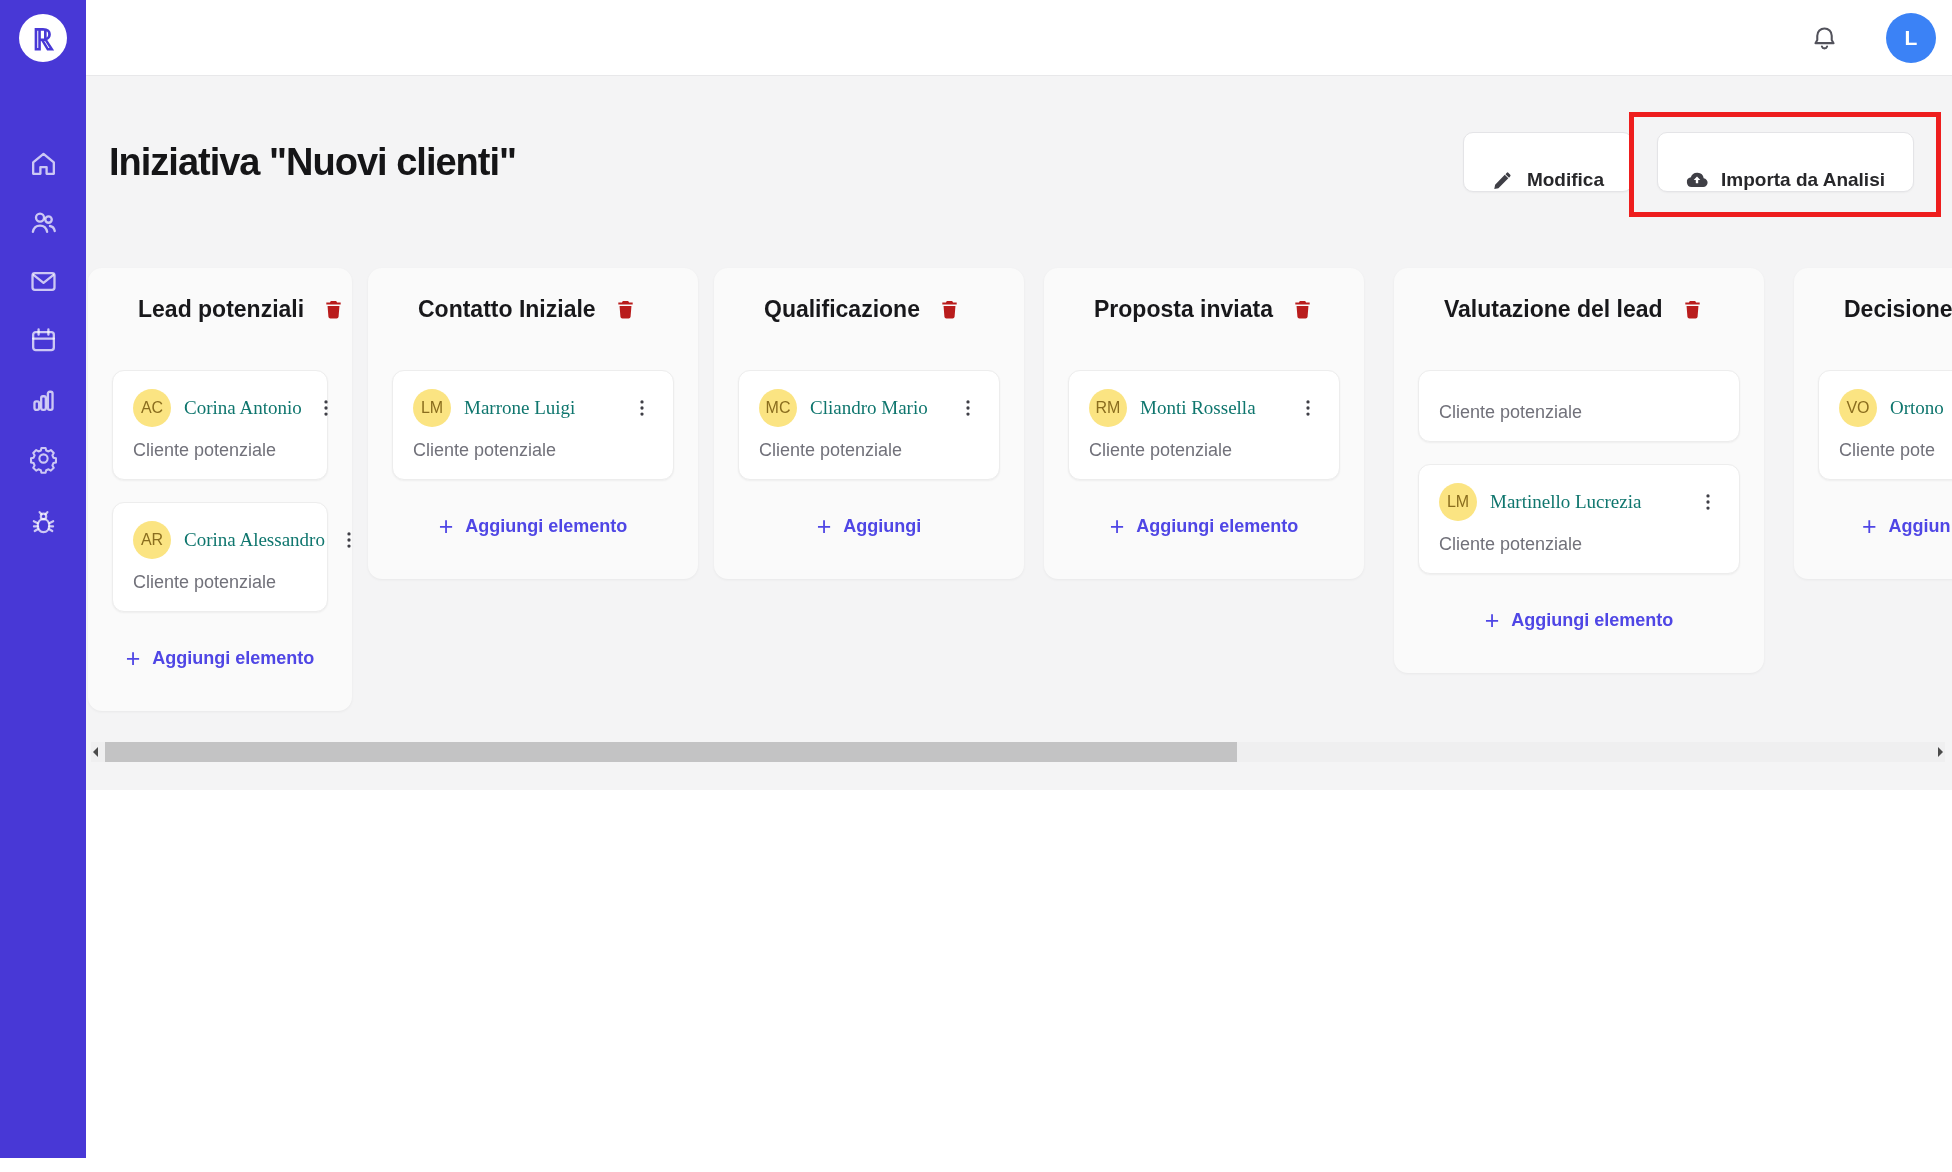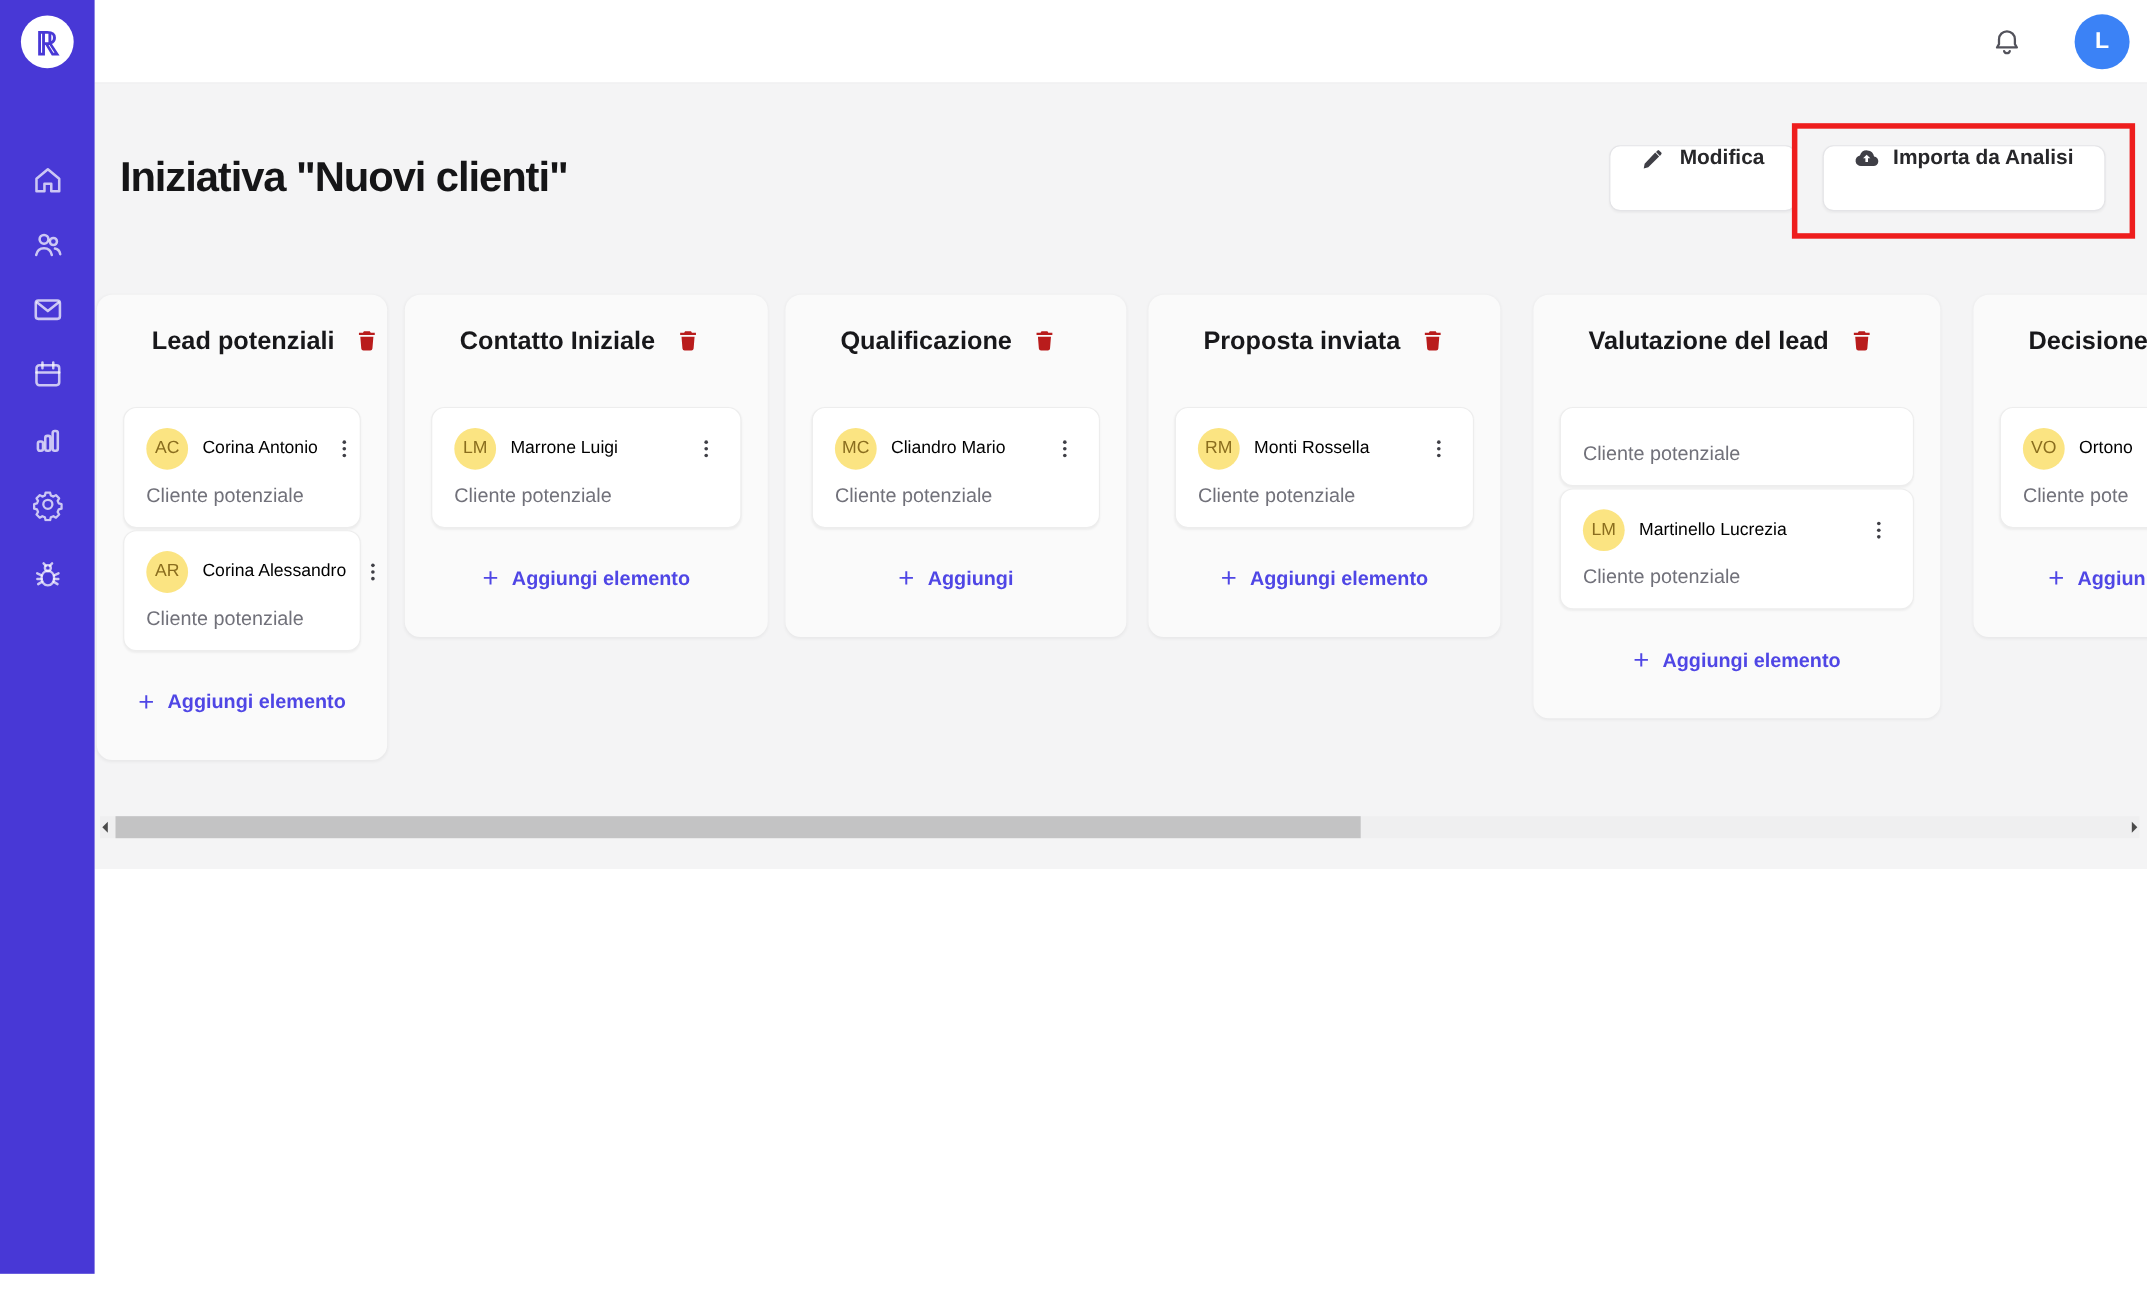--- a/index.html
+++ b/index.html
@@ -32,46 +32,46 @@
     display:flex; align-items:center; justify-content:center; cursor:pointer; }
 
   
   .board-bg { position:absolute; left:86px; top:76px; width:1866px; height:714px; background:#f4f4f5; }
 
   
   .header-row { position:absolute; left:109px; right:26px; top:132px; height:60px;
     display:flex; align-items:center; z-index:5; }
   .page-title { font-size:38px; font-weight:800; letter-spacing:-1px; color:#151517; }
   .actions { margin-left:auto; display:flex; align-items:center; }
-  .btn { height:60px; display:inline-flex; align-items:flex-start; justify-content:center; gap:13px;
+  .btn { height:60px; display:inline-flex; align-items:flex-end; justify-content:center; gap:13px;
     border-radius:10px; font-size:19px; font-weight:700; cursor:pointer; white-space:nowrap;
     font-family:"Liberation Sans", sans-serif; }
   .btn.secondary { background:#fff; border:1px solid #e4e4e7; color:#27272a; padding:0 28px;
     box-shadow:0 1px 2px rgba(0,0,0,.04); }
   .btn.primary { background:var(--primary,#4F46E5); border:none; color:#fff; padding:0 24px; }
   .btn svg { width:22px; height:22px; }
   .gap-a { width:24px; } .gap-b { width:12px; }
   .hl-wrap { position:relative; display:inline-flex; }
   .red-rect { position:absolute; left:-28px; right:-27px; top:-20px; bottom:-25px;
     border:5px solid var(--annotation,#EE1D1D); pointer-events:none; z-index:9; }
 
   
   .panel { position:absolute; top:268px; background:#fafafa; border-radius:14px;
     padding:26px 24px 40px; box-shadow:0 1px 3px rgba(0,0,0,.05); }
   .panel-head { display:flex; align-items:center; gap:18px; height:30px; }
   .panel-title { font-size:23px; font-weight:700; color:#18181b; white-space:nowrap;margin-left:26px; }
   .trash { width:23px; height:23px; color:var(--danger,#B91C1C); cursor:pointer; flex:none; }
-  .cards { margin-top:46px; display:flex; flex-direction:column; gap:2px; }
+  .cards { margin-top:46px; display:flex; flex-direction:column; gap:22px; }
   .card { background:#fff; border:1px solid #ededed; border-radius:12px; padding:18px 20px;
     box-shadow:0 1px 2px rgba(0,0,0,.05); cursor:pointer; }
   .card-row { display:flex; align-items:center; gap:13px; }
   .badge { width:38px; height:38px; border-radius:50%; flex:none;
     background:var(--avatar-yellow-bg,#FBE482); color:var(--avatar-yellow-text,#8A6D1E);
     font-size:16px; font-weight:500; display:flex; align-items:center; justify-content:center; }
-  .card-name { font-size:16px; color:#000000; white-space:nowrap; }
+  .card-name { font-size:19px; color:#0f766e; white-space:nowrap;font-family:Liberation Serif, serif; }
   .kebab { margin-left:auto; width:22px; height:22px; color:#3f3f46; cursor:pointer; flex:none; }
   .card-sub { margin-top:13px; font-size:18px; color:#71717a; white-space:nowrap; }
   .add-link { margin-top:34px; display:flex; align-items:center; justify-content:center; gap:12px;
     color:var(--link,#4F46E5); font-size:18px; font-weight:700; cursor:pointer; white-space:nowrap; }
   .add-link .plus { font-size:25px; font-weight:400; line-height:1; }
 
   
   .hscroll { position:absolute; left:91px; top:742px; width:1854px; height:20px;
     background:#efeff0; z-index:6; }
   .hthumb { position:absolute; left:14px; top:0; width:1132px; height:20px;

